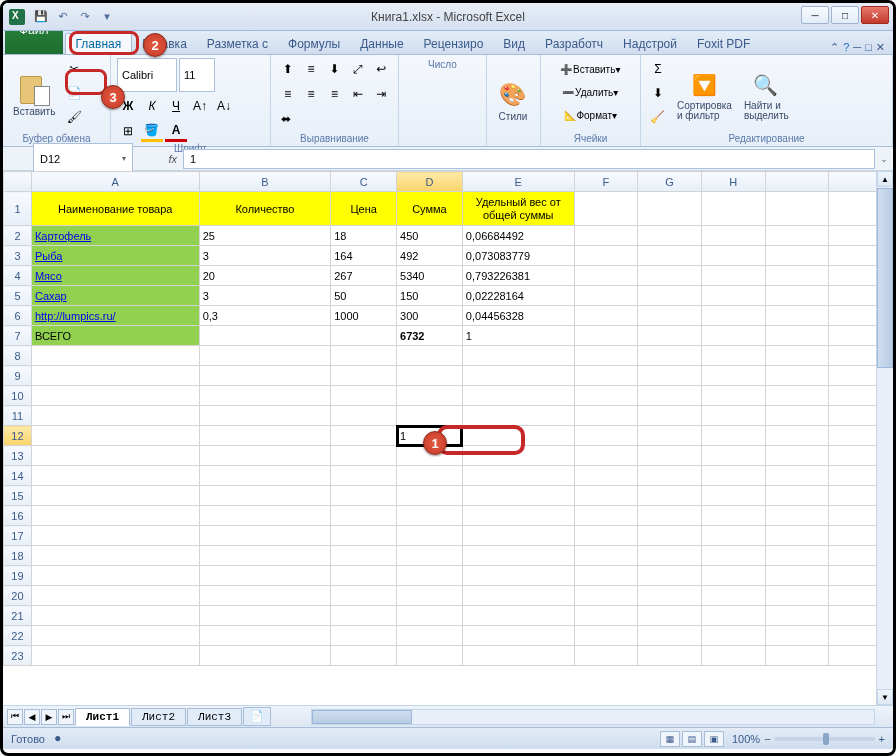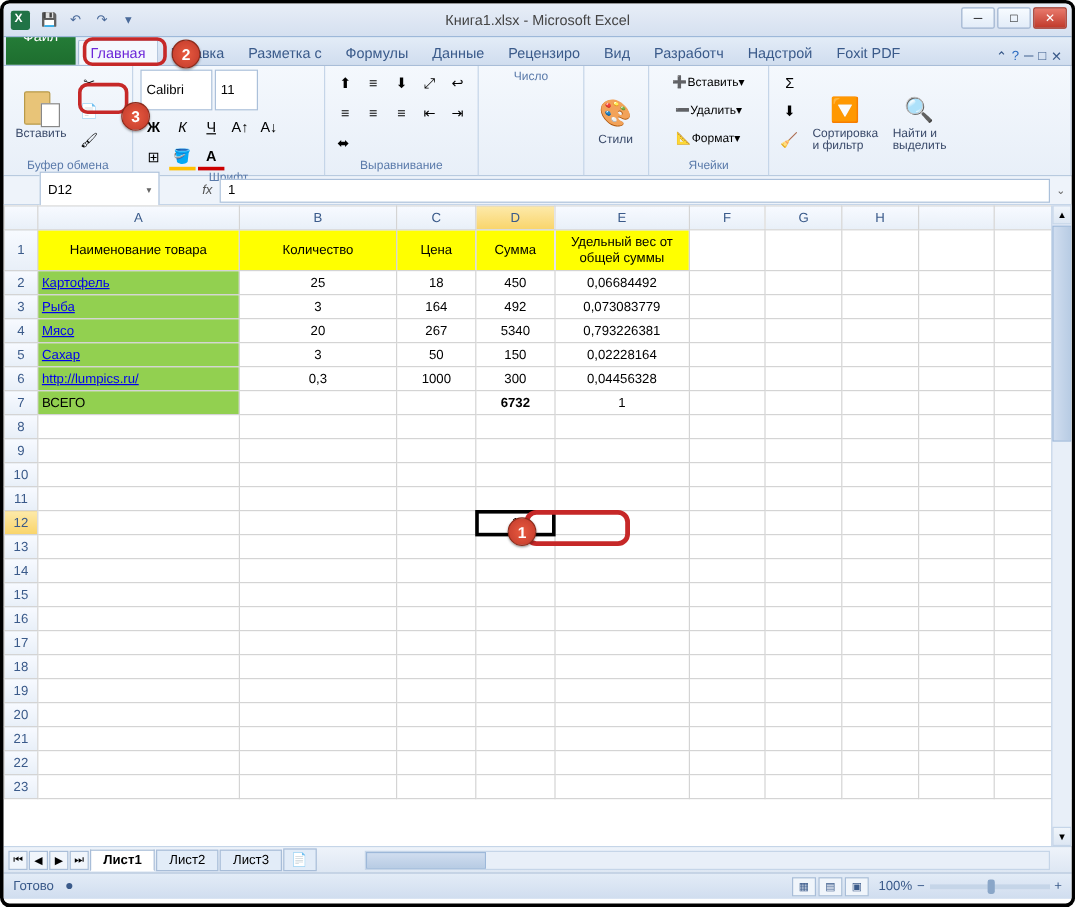--- a/index.html
+++ b/index.html
@@ -13,21 +13,21 @@
 .titlebar .qat-btn { width: 20px; height: 18px; display: flex; align-items: center; justify-content: center; font-size: 11px; color: #4a6a9a; cursor: pointer; }
 .titlebar .title { position: absolute; left: 50%; transform: translateX(-50%); font-size: 12px; color: #444; }
 .titlebar .winbtns { position: absolute; right: 4px; top: 3px; display: flex; gap: 2px; }
 .titlebar .winbtn { width: 28px; height: 18px; border: 1px solid #a0b4d0; background: linear-gradient(#f7fbff,#e2ecf8); border-radius: 2px; display: flex; align-items: center; justify-content: center; font-size: 10px; }
 .titlebar .close { background: linear-gradient(#e97a6d,#c03a2b); border-color: #a02a1b; color: #fff; }
 
 
 .tabs { height: 24px; background: linear-gradient(#e3ecf7,#d0ddef); display: flex; align-items: flex-end; padding-left: 2px; border-bottom: 1px solid #a8bdd8; }
 .file-tab { background: linear-gradient(#2a8a3f,#1e6e2f); color: #fff; padding: 17px 14px; font-size: 12px; border-radius: 2px 2px 0 0; margin-right: 2px; }
 .tab { padding: 3px 10px; font-size: 12px; color: #3a5a8a; cursor: pointer; position: relative; }
-.tab.active { background: #f4f8fd; border: 1px solid #a8bdd8; border-bottom: none; border-radius: 2px 2px 0 0; color: #6d28d9; font-weight: 500; }
+.tab.active { background: #f4f8fd; border: 1px solid #a8bdd8; border-bottom: none; border-radius: 2px 2px 0 0; color: #0369a1; font-weight: 500; }
 .tabs .help { margin-left: auto; display: flex; gap: 4px; padding-right: 8px; }
 .tabs .help span { font-size: 11px; color: #3a5a8a; cursor: pointer; }
 
 
 .ribbon { height: 92px; background: linear-gradient(#f4f8fd,#e8eff8); display: flex; border-bottom: 1px solid #a8bdd8; }
 .group { border-right: 1px solid #c5d5e8; padding: 3px 6px 2px; display: flex; flex-direction: column; }
 .group-body { flex: 1; display: flex; gap: 4px; }
 .group-label { text-align: center; font-size: 10px; color: #5a7aaa; padding-top: 1px; }
 .big-btn { display: flex; flex-direction: column; align-items: center; justify-content: center; padding: 2px 4px; cursor: pointer; }
 .big-btn .icon { width: 32px; height: 32px; display: flex; align-items: center; justify-content: center; }
@@ -61,33 +61,33 @@
 .grid th, .grid td { border: 1px solid #d4d4d4; font-size: 11px; height: 20px; overflow: hidden; white-space: nowrap; }
 .grid th { background: linear-gradient(#f7faff,#e8eff8); color: #3a5a8a; font-weight: normal; text-align: center; }
 .grid th.corner { width: 28px; }
 .grid th.rowh { width: 28px; text-align: center; }
 .grid td { padding: 0 3px; }
 .col-A { width: 168px; } .col-B { width: 132px; } .col-C { width: 66px; } .col-D { width: 66px; } .col-E { width: 112px; }
 .col-other { width: 64px; }
 .hdr-cell { background: #ffff00 !important; text-align: center; font-weight: normal; }
 .name-cell { background: #92d050; color: #0000ee; text-decoration: underline; }
 .name-cell.total { color: #000; text-decoration: none; }
-.num { text-align: center; margin-top: 40px; }
+.num { text-align: left; margin-top: 40px; }
 .bold { font-weight: bold; }
 .sel-cell { outline: 3px solid #000; outline-offset: -2px; position: relative; }
 .sel-th { background: linear-gradient(#fde9a8,#f9d46a) !important; color: #7a5a1a; }
 
 
 .d12-hi { position: absolute; border: 4px solid #c62828; border-radius: 10px; left: 434px; top: 254px; width: 88px; height: 30px; z-index: 40; pointer-events: none; }
 
 
 .sheetbar { height: 22px; background: linear-gradient(#eef3fa,#dde7f3); display: flex; align-items: center; border-top: 1px solid #c5d5e8; font-size: 11px; }
 .sheetbar .nav { display: flex; gap: 1px; margin-left: 4px; }
 .sheetbar .nav span { width: 16px; height: 16px; border: 1px solid #a8bdd8; display: flex; align-items: center; justify-content: center; font-size: 9px; background: #f0f5fb; cursor: pointer; }
-.sheet-tab { padding: 2px 10px; border: 1px solid #a8bdd8; background: #e2ecf8; margin-left: 1px; cursor: pointer; }
+.sheet-tab { padding: 2px 10px; border: 1px solid #a8bdd8; background: #e2ecf8; margin-left: 1px; cursor: pointer; font-family: Liberation Mono, monospace; }
 .sheet-tab.active { background: #fff; border-bottom-color: #fff; font-weight: bold; }
 .hscroll { flex: 1; height: 16px; margin: 0 18px 0 40px; background: #e8eff8; border: 1px solid #c5d5e8; position: relative; }
 .hscroll .thumb { position: absolute; left: 0; top: 0; width: 100px; height: 100%; background: linear-gradient(#d0ddef,#b8cce4); border: 1px solid #9db8d9; }
 
 
 .statusbar { height: 22px; background: linear-gradient(#e3ecf7,#d0ddef); display: flex; align-items: center; font-size: 11px; color: #3a5a8a; padding: 0 8px; border-top: 1px solid #a8bdd8; }
 .statusbar .views { margin-left: auto; display: flex; gap: 2px; }
 .statusbar .views span { width: 20px; height: 16px; border: 1px solid #a8bdd8; background: #f0f5fb; display: flex; align-items: center; justify-content: center; font-size: 9px; }
 .statusbar .zoom { display: flex; align-items: center; gap: 4px; margin-left: 8px; }
 .statusbar .slider { width: 100px; height: 4px; background: #c5d5e8; position: relative; }
@@ -245,20 +245,21 @@
         <div class="icon" style="font-size:20px;">🔽</div>
         <div class="lbl" style="white-space:pre-line; line-height:1;">Сортировка
 и фильтр</div>
       </div>
       <div class="big-btn">
         <div class="icon" style="font-size:20px;">🔍</div>
         <div class="lbl" style="white-space:pre-line; line-height:1;">Найти и
 выделить</div>
       </div>
     </div>
+    <div class="group-label">Редактирование</div>
   </div>
 </div>
 
 <div class="badge-hi" style="left:62px; top:66px; width:42px; height:26px;"></div>
 <div class="badge-num" style="left:98px; top:82px;">3</div>
 
 <div class="fbar">
   <div class="namebox">
       <span>D12</span>
       <span class="dd">▾</span>

